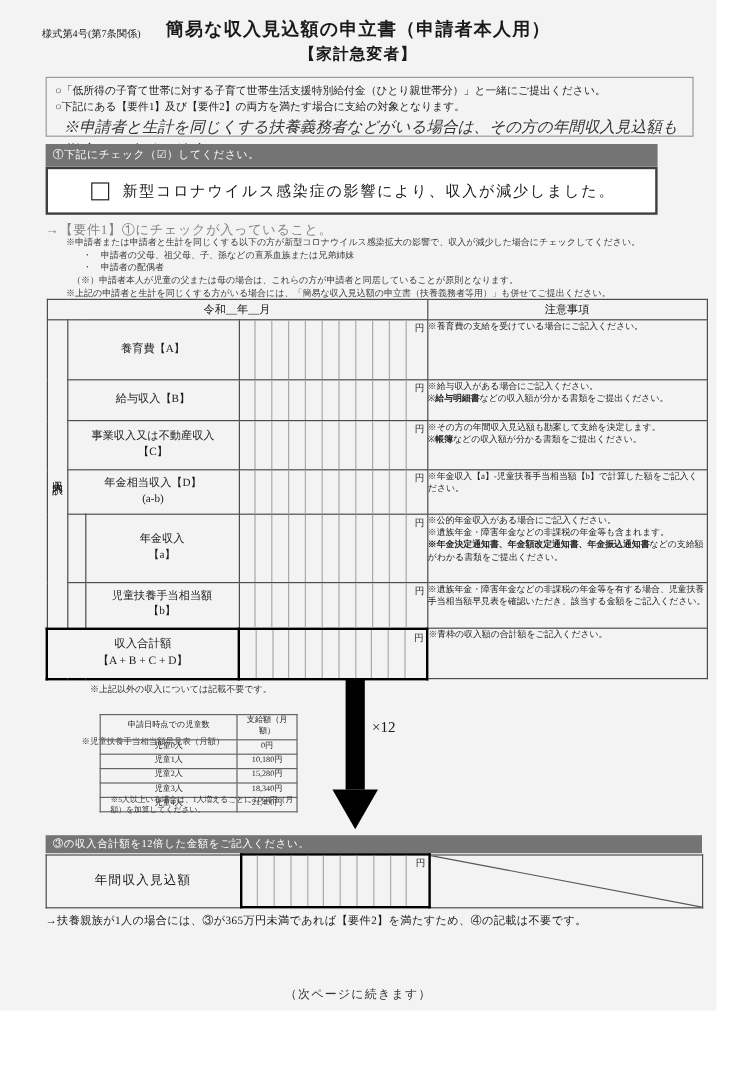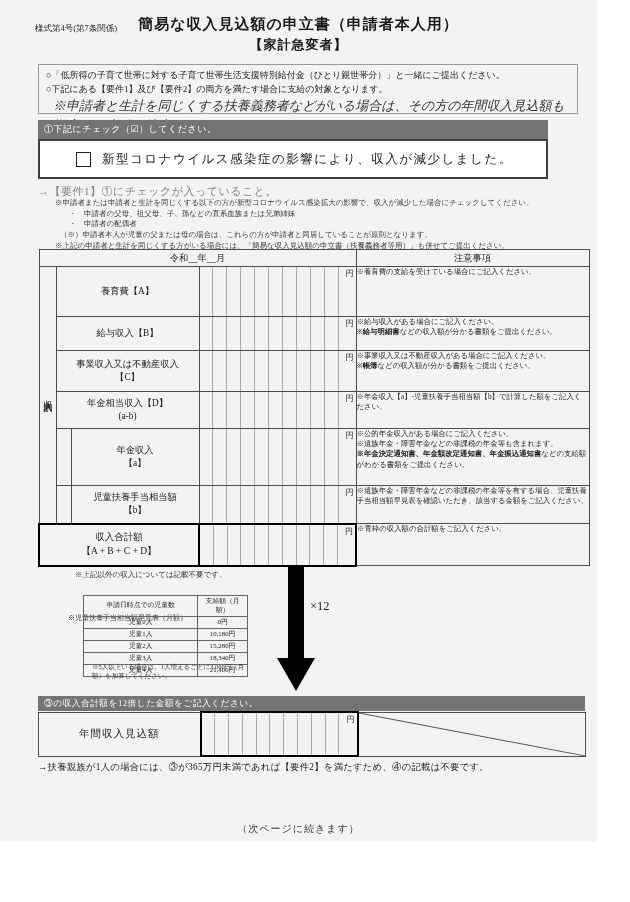--- a/index.html
+++ b/index.html
@@ -197,21 +197,21 @@
               <div class="dcell"></div>
               <div class="dcell"></div>
               <div class="dcell"></div>
               <div class="dcell"></div>
               <div class="ustrip">
                 <span class="unit">円</span>
               </div>
             </div>
           </td>
       <td class="c-note">
-            <div class="nline"><span>※事業収入又は不動産収入がある場合にご記入ください。</span></div>
+            <div class="nline"><span>※その方の年間収入見込額も勘案して支給を決定します。</span></div>
             <div class="nline"><span>※</span><span class="bold">帳簿</span><span>などの収入額が分かる書類をご提出ください。</span></div>
           </td>
     </tr>
     <tr class="r3">
       <td class="c-label" colspan="2">
             <div>年金相当収入【D】</div>
             <div>(a-b)</div>
           </td>
       <td class="c-grid">
             <div class="digit-grid">

